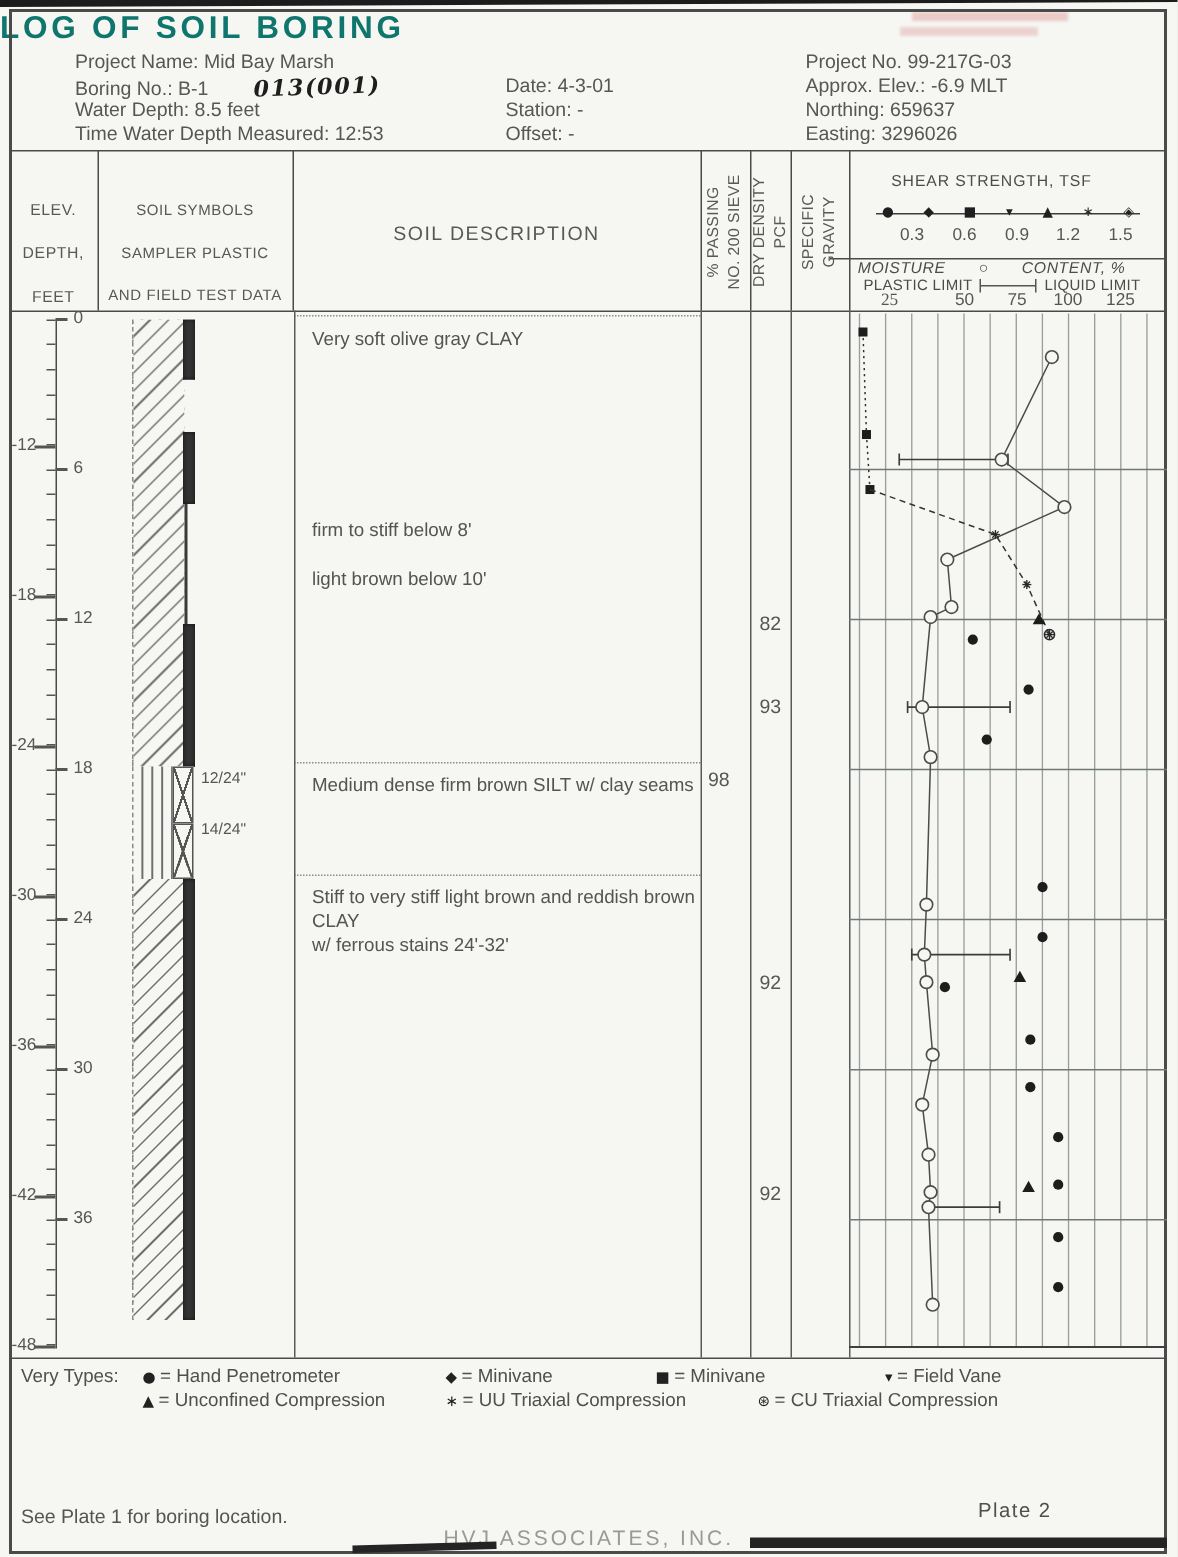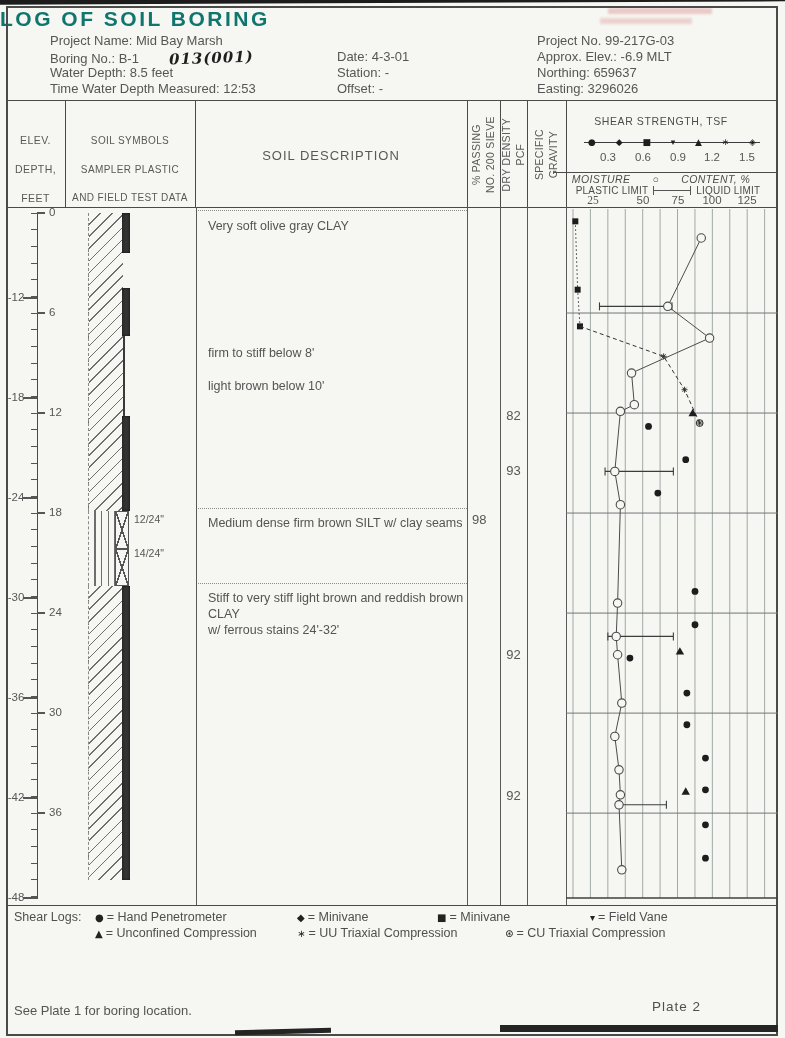--- a/index.html
+++ b/index.html
@@ -404,28 +404,29 @@
         <circle cx="139.468" cy="551.1090000000002" r="3.4" fill="#1d1d1d"></circle>
         <circle cx="139.468" cy="582.782" r="3.4" fill="#1d1d1d"></circle>
         <circle cx="139.468" cy="617.7890000000001" r="3.4" fill="#1d1d1d"></circle>
         <circle cx="139.468" cy="651.1290000000001" r="3.4" fill="#1d1d1d"></circle>
         <path d="M 126.686 201.84000000000003 L 130.886 209.24 L 122.486 209.24 Z" fill="#1d1d1d"></path>
         <path d="M 113.90400000000001 440.22100000000006 L 118.10400000000001 447.62100000000004 L 109.70400000000001 447.62100000000004 Z" fill="#1d1d1d"></path>
         <path d="M 119.714 580.249 L 123.914 587.6490000000001 L 115.514 587.6490000000001 Z" fill="#1d1d1d"></path>
       </svg>
   </div>
 
-  <div class="leg" style="left:14px;top:910px">Shear Logs:</div>
+  <div class="leg" style="left:14px;top:910px">Very Types:</div>
   <div id="legend-items">
       <div class="leg" style="left: 95px; top: 910px;"><span class="sym">●</span><span>= Hand Penetrometer</span></div>
       <div class="leg" style="left: 297px; top: 910px;"><span class="sym">◆</span><span>= Minivane</span></div>
       <div class="leg" style="left: 437px; top: 910px;"><span class="sym">■</span><span>= Minivane</span></div>
       <div class="leg" style="left: 590px; top: 910px;"><span class="sym">▾</span><span>= Field Vane</span></div>
       <div class="leg" style="left: 95px; top: 926px;"><span class="sym">▲</span><span>= Unconfined Compression</span></div>
       <div class="leg" style="left: 297px; top: 926px;"><span class="sym">∗</span><span>= UU Triaxial Compression</span></div>
       <div class="leg" style="left: 505px; top: 926px;"><span class="sym">⊛</span><span>= CU Triaxial Compression</span></div>
     </div>
   <div id="see-plate">See Plate 1 for boring location.</div>
   <div id="plate-no">Plate 2</div>
+  <div id="firm">HVJ ASSOCIATES, INC.</div>
 
   <div class="smudge" style="left:235px;top:1029px;width:96px;height:5px;transform:rotate(-1.5deg)"></div>
   <div class="smudge" style="left:500px;top:1025px;width:278px;height:7px"></div>
 </div>
 
 </body></html>

